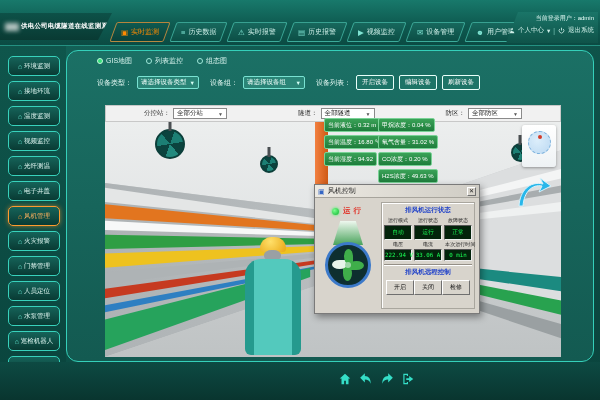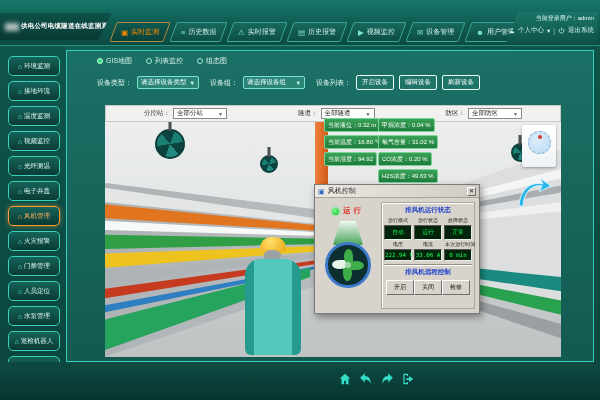--- a/index.html
+++ b/index.html
@@ -44,21 +44,21 @@
   .sidebar{position:absolute;left:8px;top:56px;width:52px;display:flex;flex-direction:column;gap:5px;}
   .side-btn{height:20px;border:1px solid #38d2bc;border-radius:5px;
     background:linear-gradient(180deg,rgba(22,100,90,.95),rgba(9,58,51,.95));
     color:#dff6f1;font-size:6.5px;display:flex;align-items:center;justify-content:center;gap:2px;
     cursor:pointer;white-space:nowrap;}
   .side-btn .sic{color:#5ee0ca;font-size:7px;line-height:1;}
   .side-btn.active{border-color:#ff9b2e;color:#ffb25e;box-shadow:0 0 5px rgba(255,155,46,.55);}
   .side-btn.active .sic{color:#ff9b2e;}
   
   .panel{position:absolute;left:66px;top:50px;width:528px;height:312px;
-    border:1px solid #35d0ba;border-radius:0;
+    border:1px solid #35d0ba;border-radius:12px;
     background:linear-gradient(180deg,#1b7065,#135a51);}
   .radio-row{position:absolute;left:30px;top:5px;display:flex;gap:14px;align-items:center;}
   .radio-item{display:flex;align-items:center;gap:3px;font-size:7px;color:#d8f4ee;cursor:pointer;}
   .radio{width:6px;height:6px;border-radius:50%;border:1px solid #9fe8d9;flex:none;}
   .radio-item.selected .radio{background:#35e07a;border-color:#c2f7da;}
   .ctrl-row{position:absolute;left:30px;top:24px;display:flex;align-items:center;gap:5px;
     font-size:7px;color:#e2f7f2;white-space:nowrap;}
   .ctrl-label{margin-left:6px;}
   .select{min-width:62px;height:13px;background:#2a8577;border:1px solid #79e2d2;border-radius:2px;
     display:flex;align-items:center;justify-content:space-between;padding:0 3px;

